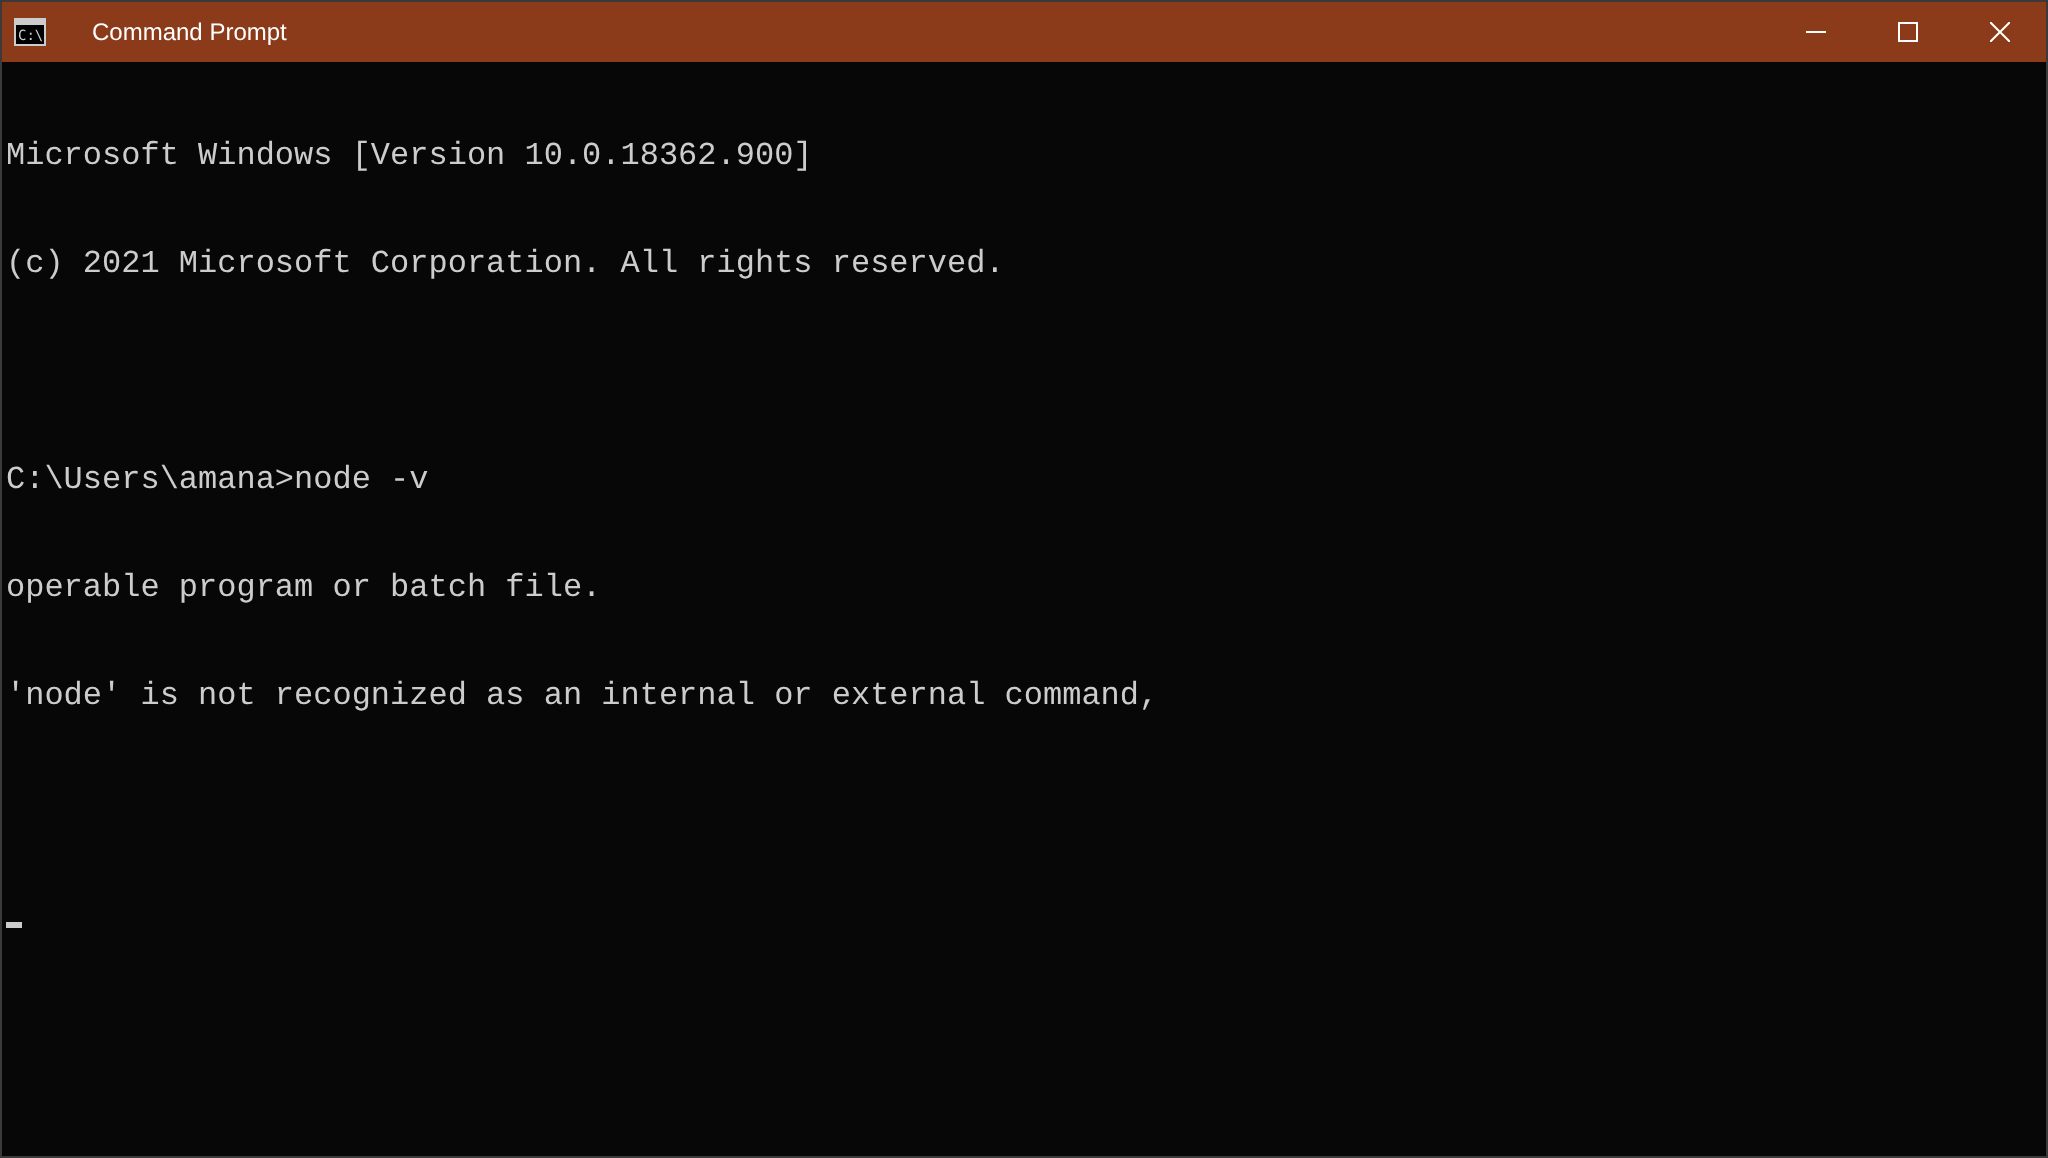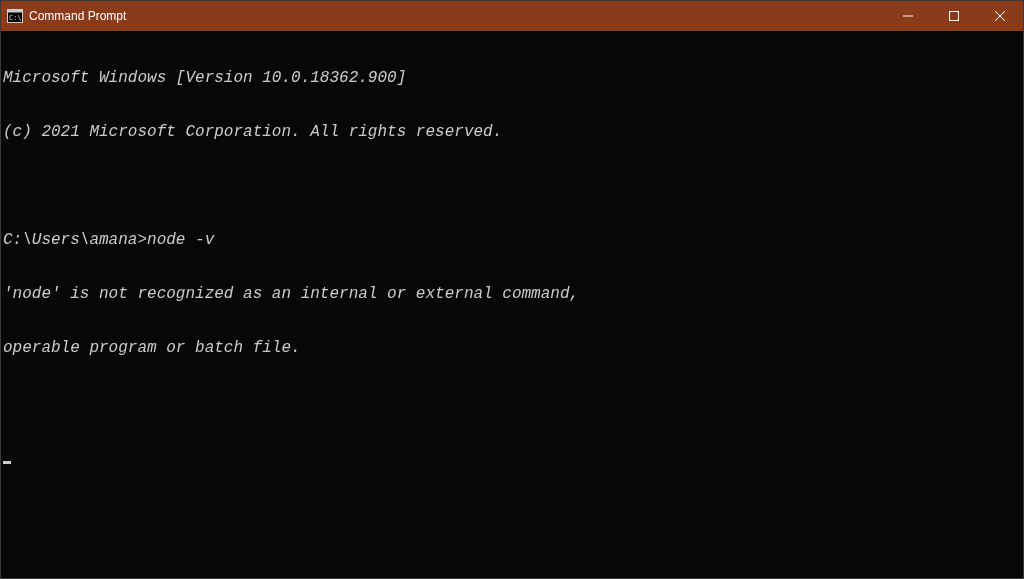--- a/index.html
+++ b/index.html
@@ -38,20 +38,21 @@
       display: inline-flex;
       align-items: center;
       justify-content: center;
     }
     .titlebar-icon svg {
       width: 16px;
       height: 16px;
     }
     .titlebar-title {
       flex: 0 0 auto;
+      margin-left: 17px;
     }
     .titlebar-spacer {
       flex: 1 1 auto;
     }
     .titlebar-controls {
       display: flex;
       height: 100%;
     }
     .titlebar-btn {
       width: 46px;
@@ -75,21 +76,20 @@
       color: #cccccc;
       font-size: 16px;
       line-height: 18px;
       padding: 2px 2px;
       white-space: pre;
       overflow: hidden;
       font-family: Consolas, 'Courier New', monospace;
     }
     .line {
       min-height: 18px;
-      font-style: italic;
     }
     .cursor {
       display: inline-block;
       width: 8px;
       height: 3px;
       background: #cccccc;
       vertical-align: bottom;
       margin-bottom: 1px;
     }
   </style>
@@ -124,18 +124,18 @@
             <line x1="10" y1="0" x2="0" y2="10"></line>
           </svg>
       </div>
     </div>
   </div>
   <div class="terminal">
     <div class="line">Microsoft Windows [Version 10.0.18362.900]</div>
     <div class="line">(c) 2021 Microsoft Corporation. All rights reserved.</div>
     <div class="line"></div>
     <div class="line">C:\Users\amana&gt;node -v</div>
+    <div class="line">operable program or batch file.</div>
     <div class="line">'node' is not recognized as an internal or external command,</div>
-    <div class="line">operable program or batch file.</div>
     <div class="line"></div>
     <div class="line"><span class="cursor"></span></div>
   </div>
 </div>
 
 </body></html>

